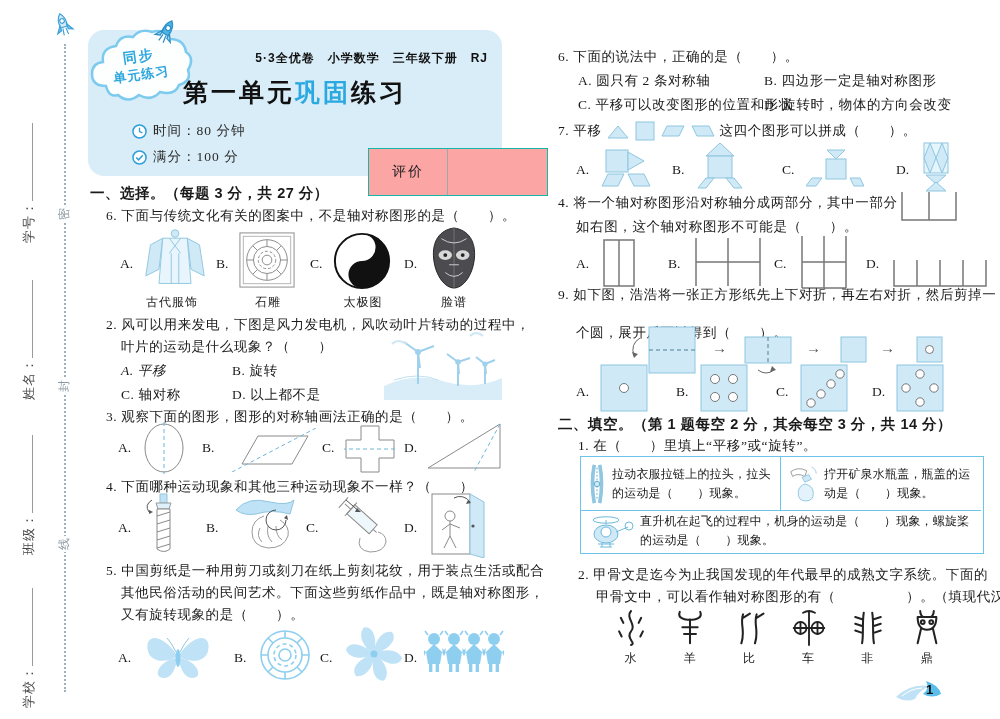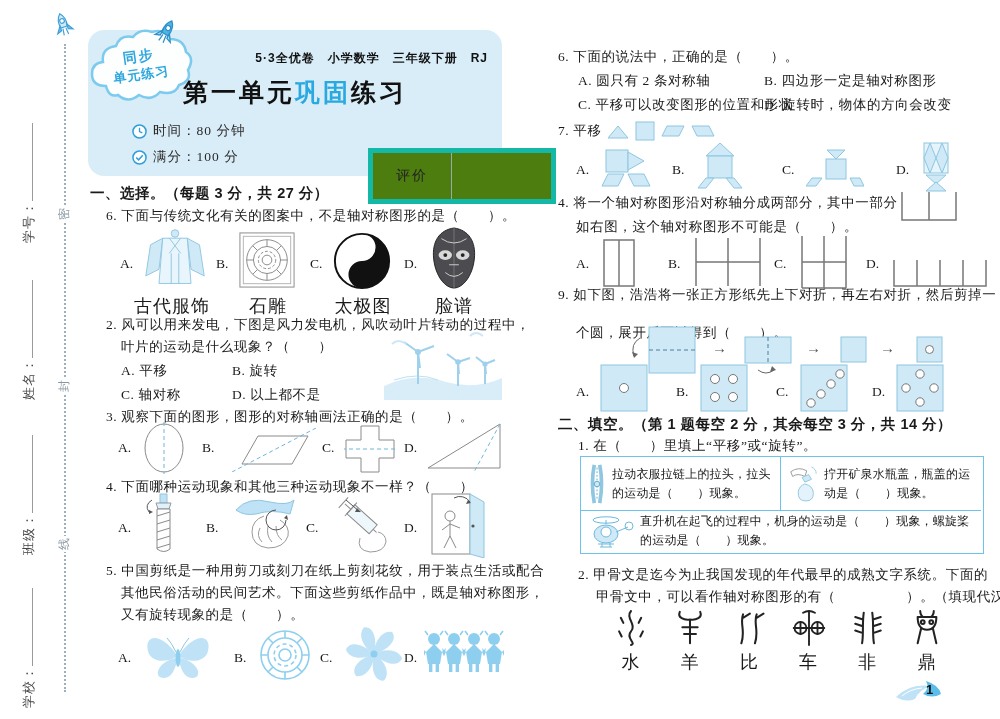--- a/index.html
+++ b/index.html
@@ -3,34 +3,34 @@
 <meta charset="utf-8">
 <style>
   html,body{margin:0;padding:0;background:#eee;}
   #canvas{position:relative;width:1000px;height:719px;background:#ffffff;overflow:hidden;
           font-family:"Liberation Serif",serif;color:#1a1a1a;}
   .abs{position:absolute;}
   .q{font-size:13.5px;letter-spacing:.6px;white-space:nowrap;}
   .q2{font-size:12px;letter-spacing:.2px;line-height:1.55;}
   .h{font-family:"Liberation Sans",sans-serif;font-weight:bold;font-size:14.5px;letter-spacing:.5px;white-space:nowrap;}
   .ltr{font-size:13.5px;}
-  .cap{font-size:18px;letter-spacing:1px;}
+  .cap{font-size:12px;letter-spacing:1px;}
   .rot{transform:rotate(-90deg);transform-origin:center;}
   .sideline{border-left:2px dotted #9fb0ba;}
   .sidefield{width:150px;height:20px;text-align:left;font-size:13px;color:#444;letter-spacing:1px;white-space:nowrap;}
   .sidefield .ul{display:inline-block;width:78px;border-bottom:1.4px solid #9a9a9a;height:12px;}
   .sealchar{width:16px;height:16px;background:#fff;color:#8a97a0;font-size:12px;text-align:center;line-height:16px;}
   #headerbox{left:88px;top:30px;width:414px;height:146px;background:#d9edf8;border-radius:16px;}
   #headerbox .series{position:absolute;right:14px;top:20px;font-family:"Liberation Sans",sans-serif;
         font-weight:bold;font-size:12px;letter-spacing:1px;color:#111;}
   #headerbox .title{position:absolute;left:0;top:46px;width:100%;text-align:center;
         font-family:"Liberation Sans",sans-serif;font-weight:bold;font-size:25px;letter-spacing:3px;color:#111;}
   #headerbox .title .hl{color:#29a9e0;}
   .meta{font-size:13.5px;color:#2b2b2b;letter-spacing:1px;display:flex;align-items:center;gap:6px;}
-  #evalbox{left:280px;top:118px;width:178px;height:46px;background:#4d7c0f;border:5px solid #14b8a6;display:flex;}
+  #evalbox{left:280px;top:118px;width:178px;height:46px;background:#fca5a5;border:1px solid #14b8a6;display:flex;}
   #evalbox .lab{width:78px;border-right:1px solid #9aa;display:flex;align-items:center;justify-content:center;
         font-size:14px;letter-spacing:2px;color:#222;}
   #badge{left:84px;top:24px;width:116px;height:94px;}
   #badge .txt{position:absolute;left:8px;top:24px;width:96px;text-align:center;color:#2ea7de;
         font-family:"Liberation Sans",sans-serif;font-weight:bold;transform:rotate(-8deg);}
   #badge .l1{font-size:14px;letter-spacing:2px;}
   #badge .l2{font-size:13px;letter-spacing:1px;}
   .cell{padding:4px 6px;display:flex;align-items:center;gap:5px;}
   #filltable{left:580px;top:456px;width:402px;height:96px;border:1.5px solid #6cc4ea;
       display:grid;grid-template-columns:200px 200px;grid-template-rows:54px 40px;font-size:12px;}
@@ -159,21 +159,21 @@
         <path d="M26 40 H36" stroke="#cfcfcf"></path>
       </svg>
   </div>
   <div class="abs cap" style="left:122px;top:294px;width:100px;text-align:center;">古代服饰</div>
   <div class="abs cap" style="left:228px;top:294px;width:80px;text-align:center;">石雕</div>
   <div class="abs cap" style="left:318px;top:294px;width:90px;text-align:center;">太极图</div>
   <div class="abs cap" style="left:418px;top:294px;width:72px;text-align:center;">脸谱</div>
 
   <div class="abs q" style="left:106px;top:316px;">2. 风可以用来发电，下图是风力发电机，风吹动叶片转动的过程中，</div>
   <div class="abs q" style="left:121px;top:338px;">叶片的运动是什么现象？（　　）</div>
-  <div class="abs q" style="left:121px;top:362px;">A. 平移</div>
+  <div class="abs q" style="left:121px;top:362px;font-style:italic;">A. 平移</div>
   <div class="abs q" style="left:232px;top:362px;">B. 旋转</div>
   <div class="abs q" style="left:121px;top:386px;">C. 轴对称</div>
   <div class="abs q" style="left:232px;top:386px;">D. 以上都不是</div>
   <div class="abs" style="left:384px;top:322px;">
     <svg width="118" height="78" viewBox="0 0 118 78">
         <path d="M0 64 Q30 50 62 60 Q92 68 118 56 L118 78 L0 78 Z" fill="#d9edf9"></path>
         <path d="M10 58 Q34 50 54 58" stroke="#bfe0f2" fill="none"></path>
         <g stroke="#9fd0ec" stroke-width="2" fill="none">
           <path d="M34 62 L34 30 M34 30 L20 20 M34 30 L50 24 M34 30 L36 46"></path>
           <circle cx="34" cy="30" r="2" fill="#9fd0ec"></circle>
@@ -338,20 +338,21 @@
       </svg>
     <svg width="22" height="22" viewBox="0 0 22 22">
         <rect x="2" y="2" width="18" height="18" fill="#cfe9f7" stroke="#8fc6e0"></rect>
       </svg>
     <svg width="26" height="14" viewBox="0 0 26 14">
         <polygon points="7,2 24,2 19,12 2,12" fill="#cfe9f7" stroke="#8fc6e0"></polygon>
       </svg>
     <svg width="26" height="14" viewBox="0 0 26 14">
         <polygon points="2,2 19,2 24,12 7,12" fill="#cfe9f7" stroke="#8fc6e0"></polygon>
       </svg>
+    <span>这四个图形可以拼成（　　）。</span>
   </div>
   <span class="abs ltr" style="left:576px;top:162px;">A.</span>
   <div class="abs" style="left:600px;top:146px;">
     <svg width="52" height="44" viewBox="0 0 52 44">
         <rect x="6" y="4" width="22" height="22" fill="#cfe9f7" stroke="#8fc6e0"></rect>
         <polygon points="28,6 44,15 28,24" fill="#cfe9f7" stroke="#8fc6e0"></polygon>
         <polygon points="8,28 24,28 18,40 2,40" fill="#cfe9f7" stroke="#8fc6e0"></polygon>
         <polygon points="28,28 44,28 50,40 34,40" fill="#cfe9f7" stroke="#8fc6e0"></polygon>
       </svg>
   </div>

